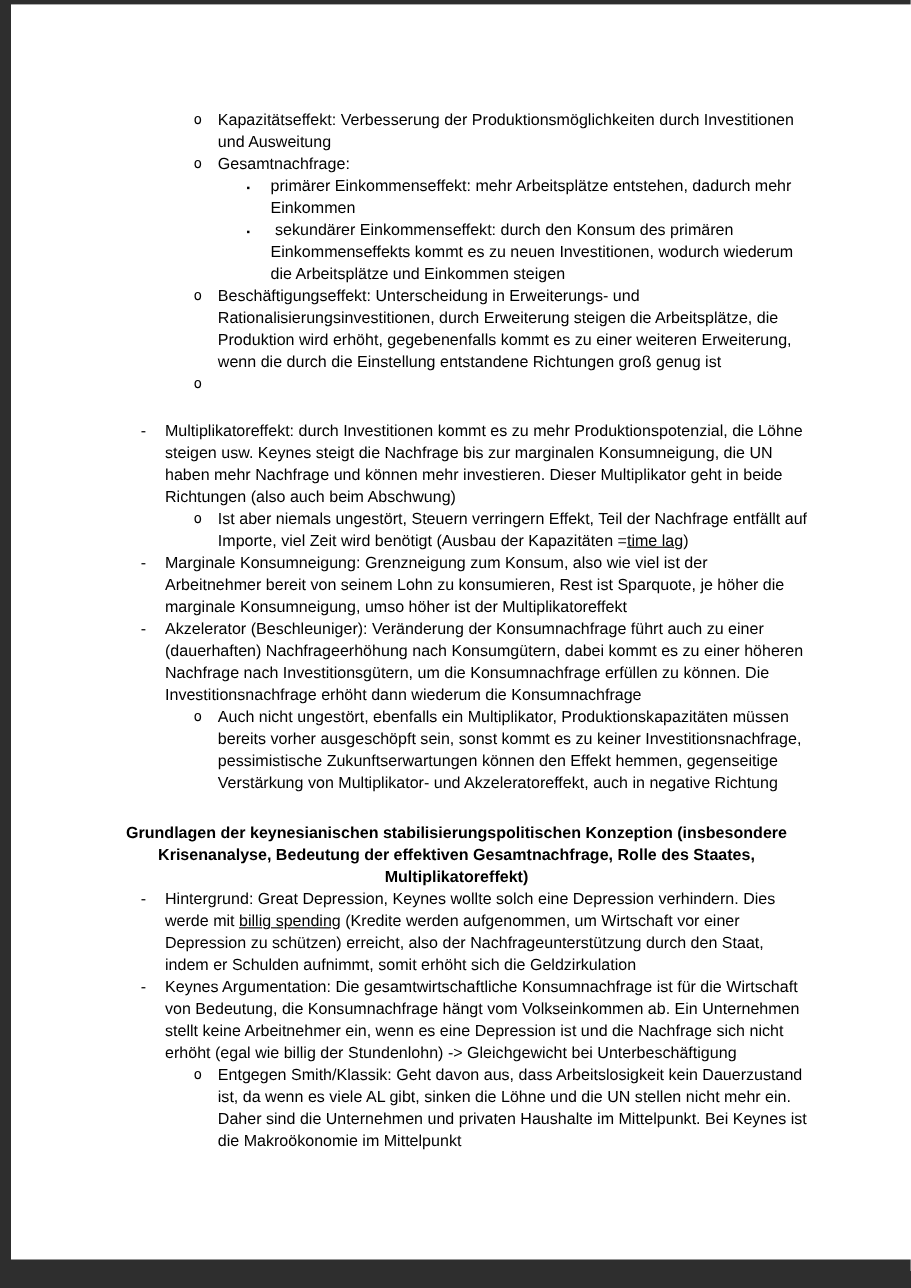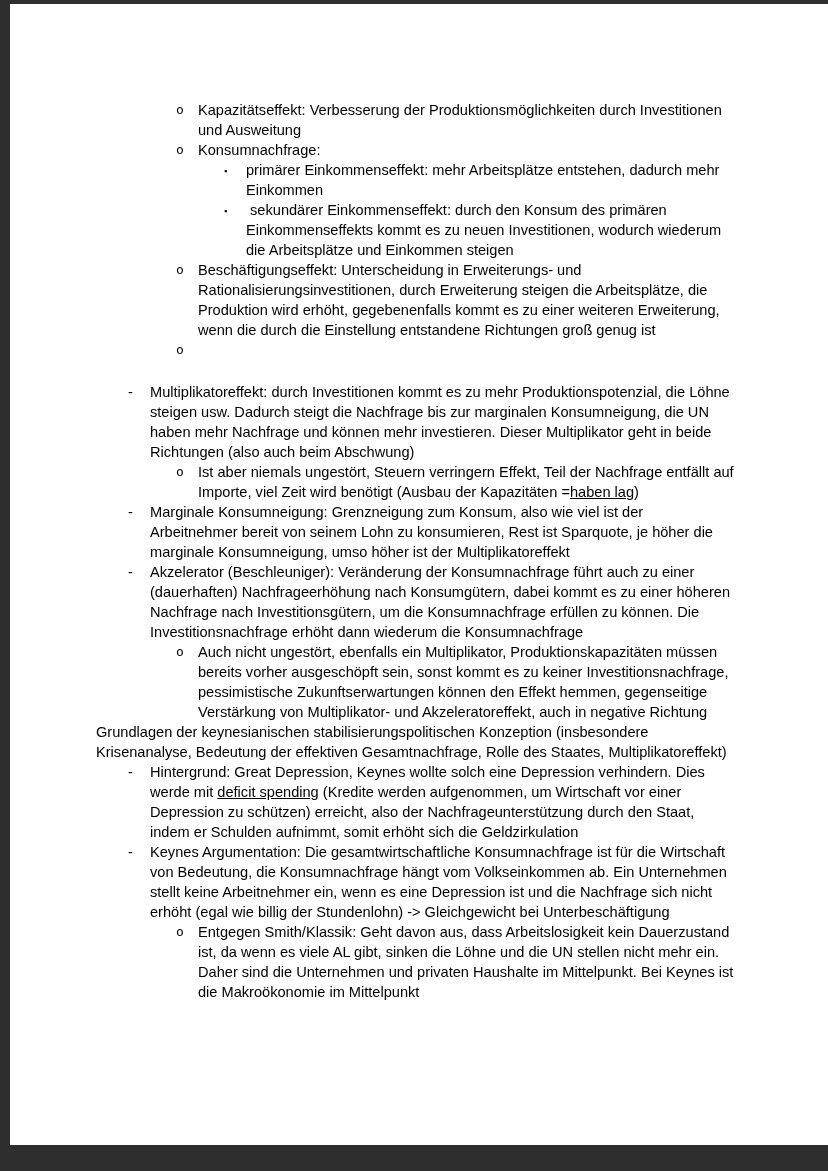--- a/index.html
+++ b/index.html
@@ -24,21 +24,21 @@
   .l1 { padding-left:54px; }
   .l1 .bullet { left:32px; }
   
   .l2 { padding-left:102px; }
   .l2 .bullet { left:80px; font-family:"DejaVu Sans Mono","Liberation Mono",monospace; font-size:13px; }
   
   .l3 { padding-left:150px; }
   .l3 .bullet { left:128px; font-size:9px; top:1px; }
   .gap-before { margin-top:22px; }
   .heading {
-    font-weight:normal; 
+    font-weight:bold; margin-top:26px;text-align:center;
   }
   .u { text-decoration:underline; }
   .empty-line { min-height:20px; }
 </style>
 </head>
 <body>
 
 <div class="viewport">
   <div class="frame-top"></div>
   <div class="frame-left"></div>
@@ -46,21 +46,21 @@
 
   <div class="page">
 
     <div class="li l2">
       <span class="bullet">o</span>
       <span class="txt">Kapazitätseffekt: Verbesserung der Produktionsmöglichkeiten durch Investitionen und Ausweitung</span>
     </div>
 
     <div class="li l2">
       <span class="bullet">o</span>
-      <span class="txt">Konsumnachfrage:</span>
+      <span class="txt">Gesamtnachfrage:</span>
     </div>
 
     <div class="li l3">
       <span class="bullet">▪</span>
       <span class="txt">primärer Einkommenseffekt: mehr Arbeitsplätze entstehen, dadurch mehr Einkommen</span>
     </div>
 
     <div class="li l3">
       <span class="bullet">▪</span>
       <span class="txt"> sekundärer Einkommenseffekt: durch den Konsum des primären Einkommenseffekts kommt es zu neuen Investitionen, wodurch wiederum die Arbeitsplätze und Einkommen steigen</span>
@@ -71,26 +71,26 @@
       <span class="txt">Beschäftigungseffekt: Unterscheidung in Erweiterungs- und Rationalisierungsinvestitionen, durch Erweiterung steigen die Arbeitsplätze, die Produktion wird erhöht, gegebenenfalls kommt es zu einer weiteren Erweiterung, wenn die durch die Einstellung entstandene Richtungen groß genug ist</span>
     </div>
 
     <div class="li l2 empty-line">
       <span class="bullet">o</span>
       <span class="txt"></span>
     </div>
 
     <div class="li l1 gap-before">
       <span class="bullet">-</span>
-      <span class="txt">Multiplikatoreffekt: durch Investitionen kommt es zu mehr Produktionspotenzial, die Löhne steigen usw. Dadurch steigt die Nachfrage bis zur marginalen Konsumneigung, die UN haben mehr Nachfrage und können mehr investieren. Dieser Multiplikator geht in beide Richtungen (also auch beim Abschwung)</span>
+      <span class="txt">Multiplikatoreffekt: durch Investitionen kommt es zu mehr Produktionspotenzial, die Löhne steigen usw. Keynes steigt die Nachfrage bis zur marginalen Konsumneigung, die UN haben mehr Nachfrage und können mehr investieren. Dieser Multiplikator geht in beide Richtungen (also auch beim Abschwung)</span>
     </div>
 
     <div class="li l2">
       <span class="bullet">o</span>
-      <span class="txt"><span>Ist aber niemals ungestört, Steuern verringern Effekt, Teil der Nachfrage entfällt auf Importe, viel Zeit wird benötigt (Ausbau der Kapazitäten =</span><span class="u">haben lag</span><span>)</span></span>
+      <span class="txt"><span>Ist aber niemals ungestört, Steuern verringern Effekt, Teil der Nachfrage entfällt auf Importe, viel Zeit wird benötigt (Ausbau der Kapazitäten =</span><span class="u">time lag</span><span>)</span></span>
     </div>
 
     <div class="li l1">
       <span class="bullet">-</span>
       <span class="txt">Marginale Konsumneigung: Grenzneigung zum Konsum, also wie viel ist der Arbeitnehmer bereit von seinem Lohn zu konsumieren, Rest ist Sparquote, je höher die marginale Konsumneigung, umso höher ist der Multiplikatoreffekt</span>
     </div>
 
     <div class="li l1">
       <span class="bullet">-</span>
       <span class="txt">Akzelerator (Beschleuniger): Veränderung der Konsumnachfrage führt auch zu einer (dauerhaften) Nachfrageerhöhung nach Konsumgütern, dabei kommt es zu einer höheren Nachfrage nach Investitionsgütern, um die Konsumnachfrage erfüllen zu können. Die Investitionsnachfrage erhöht dann wiederum die Konsumnachfrage</span>
@@ -98,21 +98,21 @@
 
     <div class="li l2">
       <span class="bullet">o</span>
       <span class="txt">Auch nicht ungestört, ebenfalls ein Multiplikator, Produktionskapazitäten müssen bereits vorher ausgeschöpft sein, sonst kommt es zu keiner Investitionsnachfrage, pessimistische Zukunftserwartungen können den Effekt hemmen, gegenseitige Verstärkung von Multiplikator- und Akzeleratoreffekt, auch in negative Richtung</span>
     </div>
 
     <div class="heading">Grundlagen der keynesianischen stabilisierungspolitischen Konzeption (insbesondere Krisenanalyse, Bedeutung der effektiven Gesamtnachfrage, Rolle des Staates, Multiplikatoreffekt)</div>
 
     <div class="li l1">
       <span class="bullet">-</span>
-      <span class="txt"><span>Hintergrund: Great Depression, Keynes wollte solch eine Depression verhindern. Dies werde mit </span><span class="u">deficit spending</span><span> (Kredite werden aufgenommen, um Wirtschaft vor einer Depression zu schützen) erreicht, also der Nachfrageunterstützung durch den Staat, indem er Schulden aufnimmt, somit erhöht sich die Geldzirkulation</span></span>
+      <span class="txt"><span>Hintergrund: Great Depression, Keynes wollte solch eine Depression verhindern. Dies werde mit </span><span class="u">billig spending</span><span> (Kredite werden aufgenommen, um Wirtschaft vor einer Depression zu schützen) erreicht, also der Nachfrageunterstützung durch den Staat, indem er Schulden aufnimmt, somit erhöht sich die Geldzirkulation</span></span>
     </div>
 
     <div class="li l1">
       <span class="bullet">-</span>
       <span class="txt">Keynes Argumentation: Die gesamtwirtschaftliche Konsumnachfrage ist für die Wirtschaft von Bedeutung, die Konsumnachfrage hängt vom Volkseinkommen ab. Ein Unternehmen stellt keine Arbeitnehmer ein, wenn es eine Depression ist und die Nachfrage sich nicht erhöht (egal wie billig der Stundenlohn) -&gt; Gleichgewicht bei Unterbeschäftigung</span>
     </div>
 
     <div class="li l2">
       <span class="bullet">o</span>
       <span class="txt">Entgegen Smith/Klassik: Geht davon aus, dass Arbeitslosigkeit kein Dauerzustand ist, da wenn es viele AL gibt, sinken die Löhne und die UN stellen nicht mehr ein. Daher sind die Unternehmen und privaten Haushalte im Mittelpunkt. Bei Keynes ist die Makroökonomie im Mittelpunkt</span>

